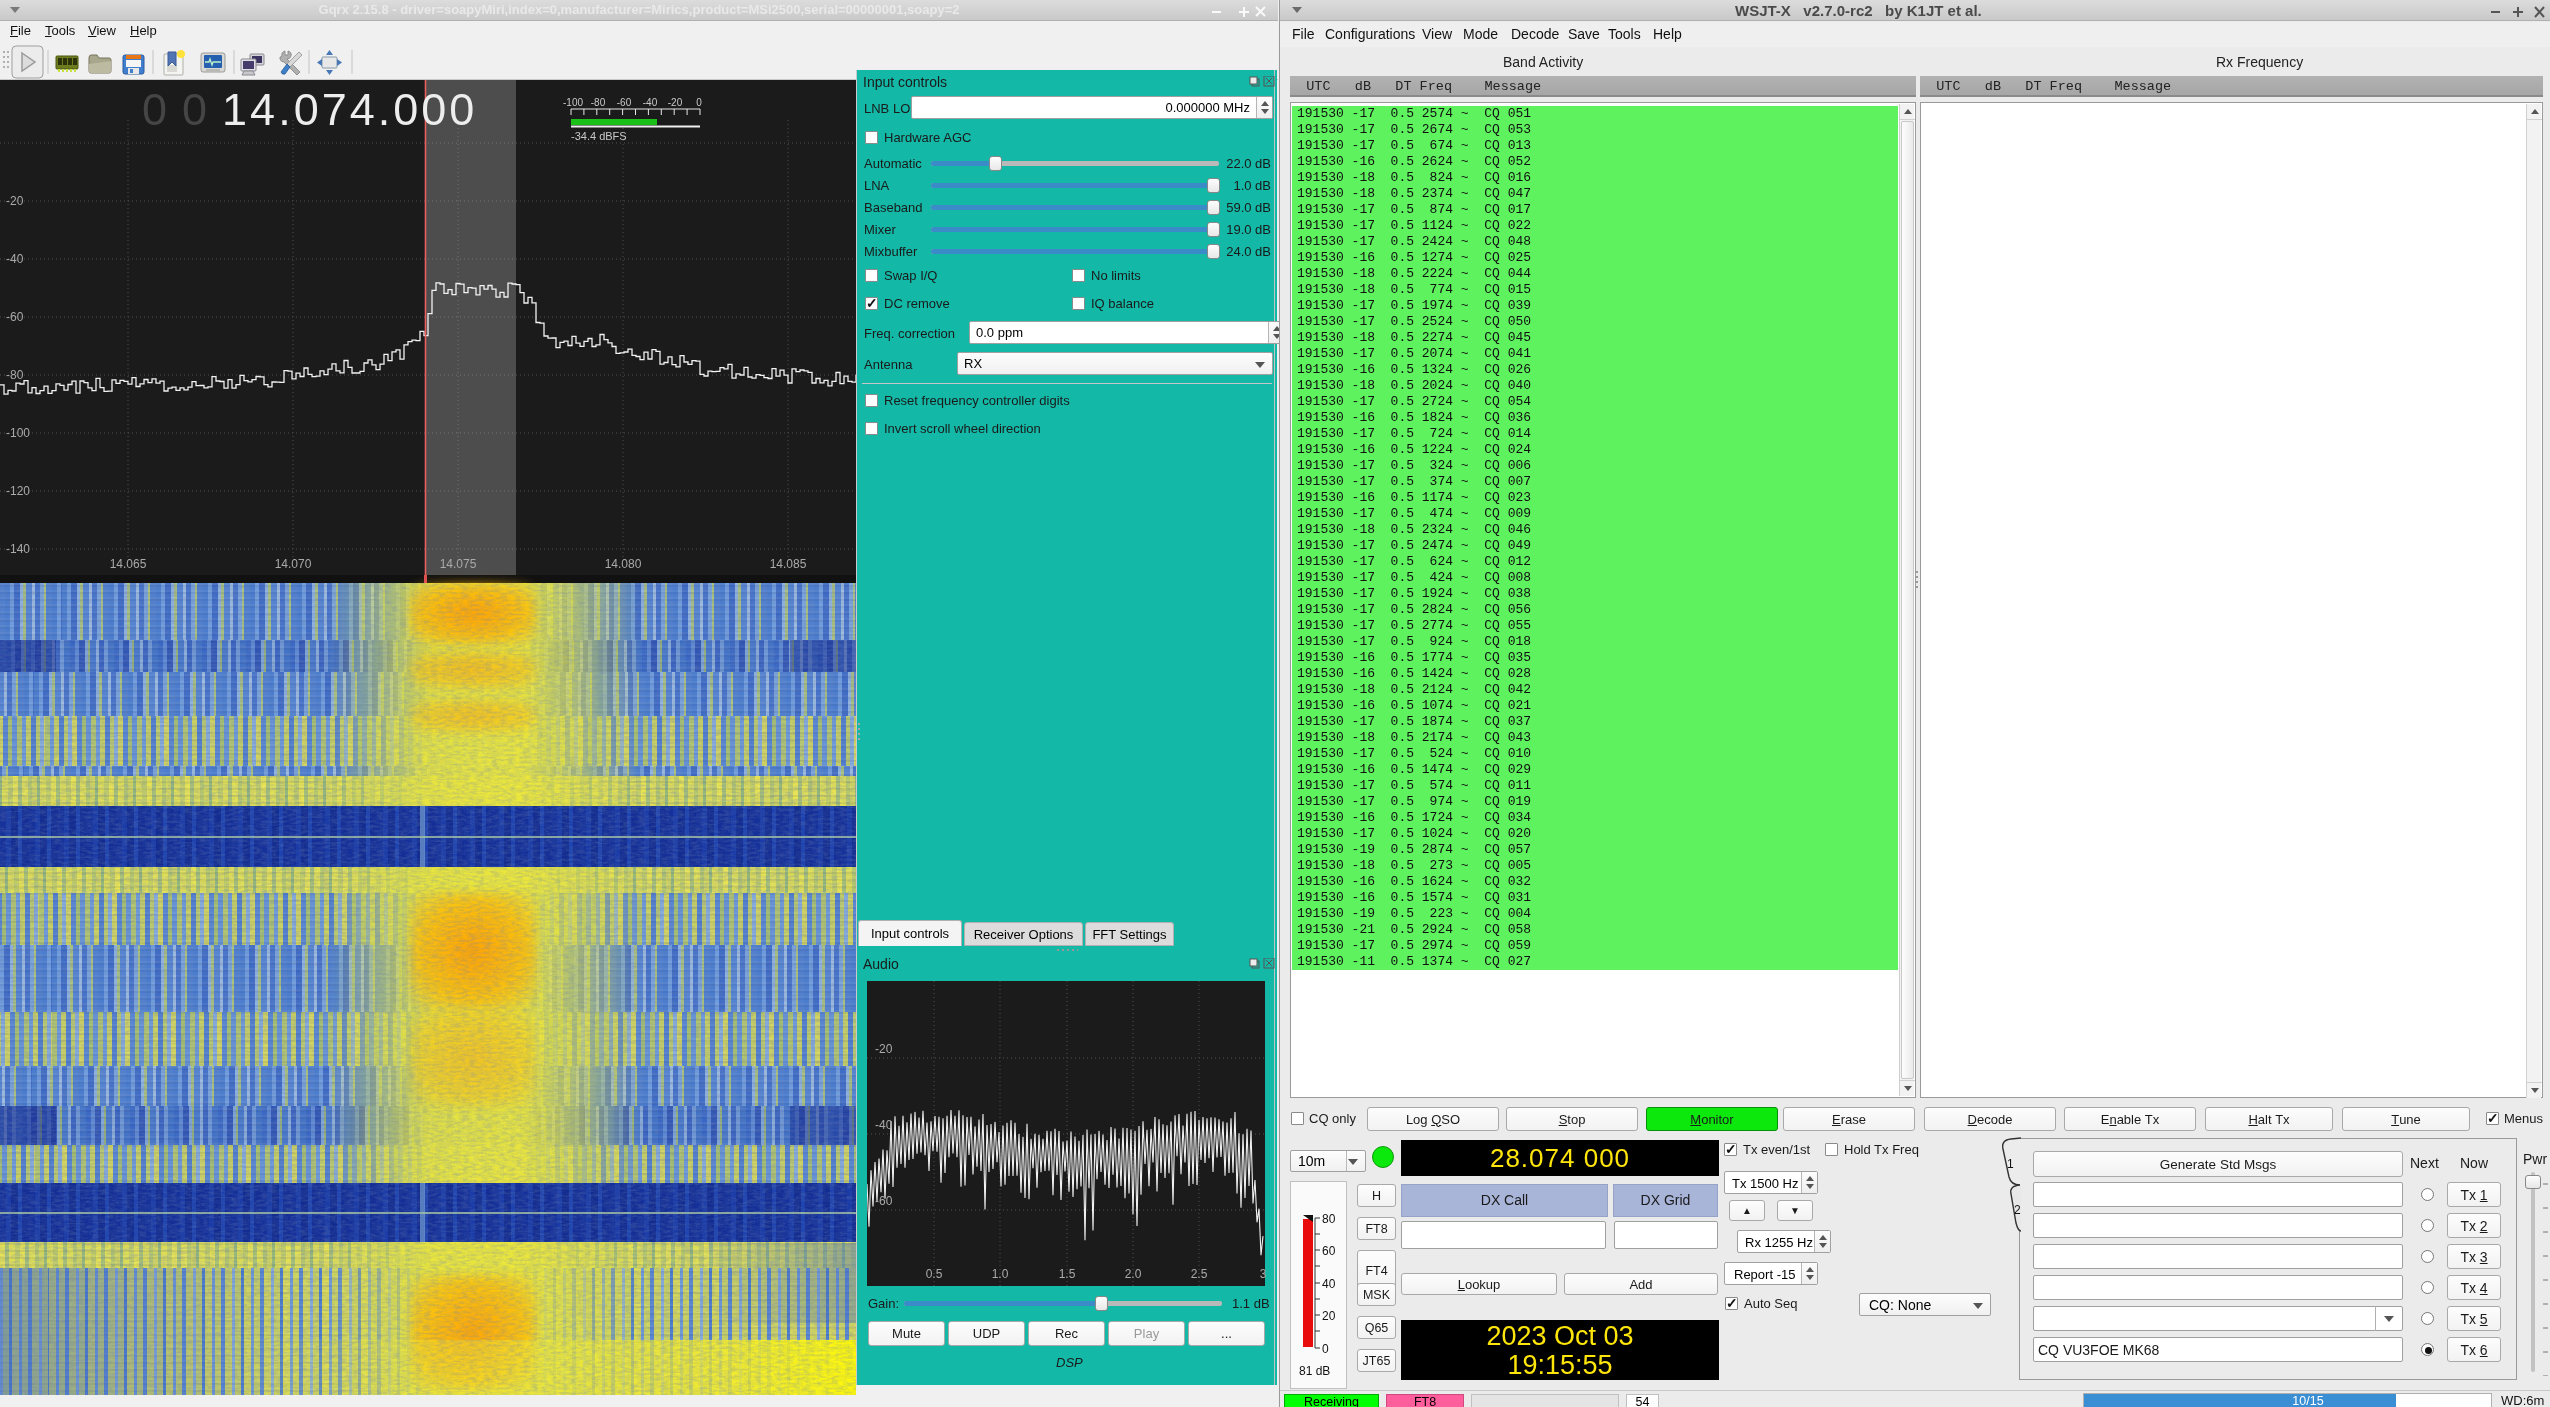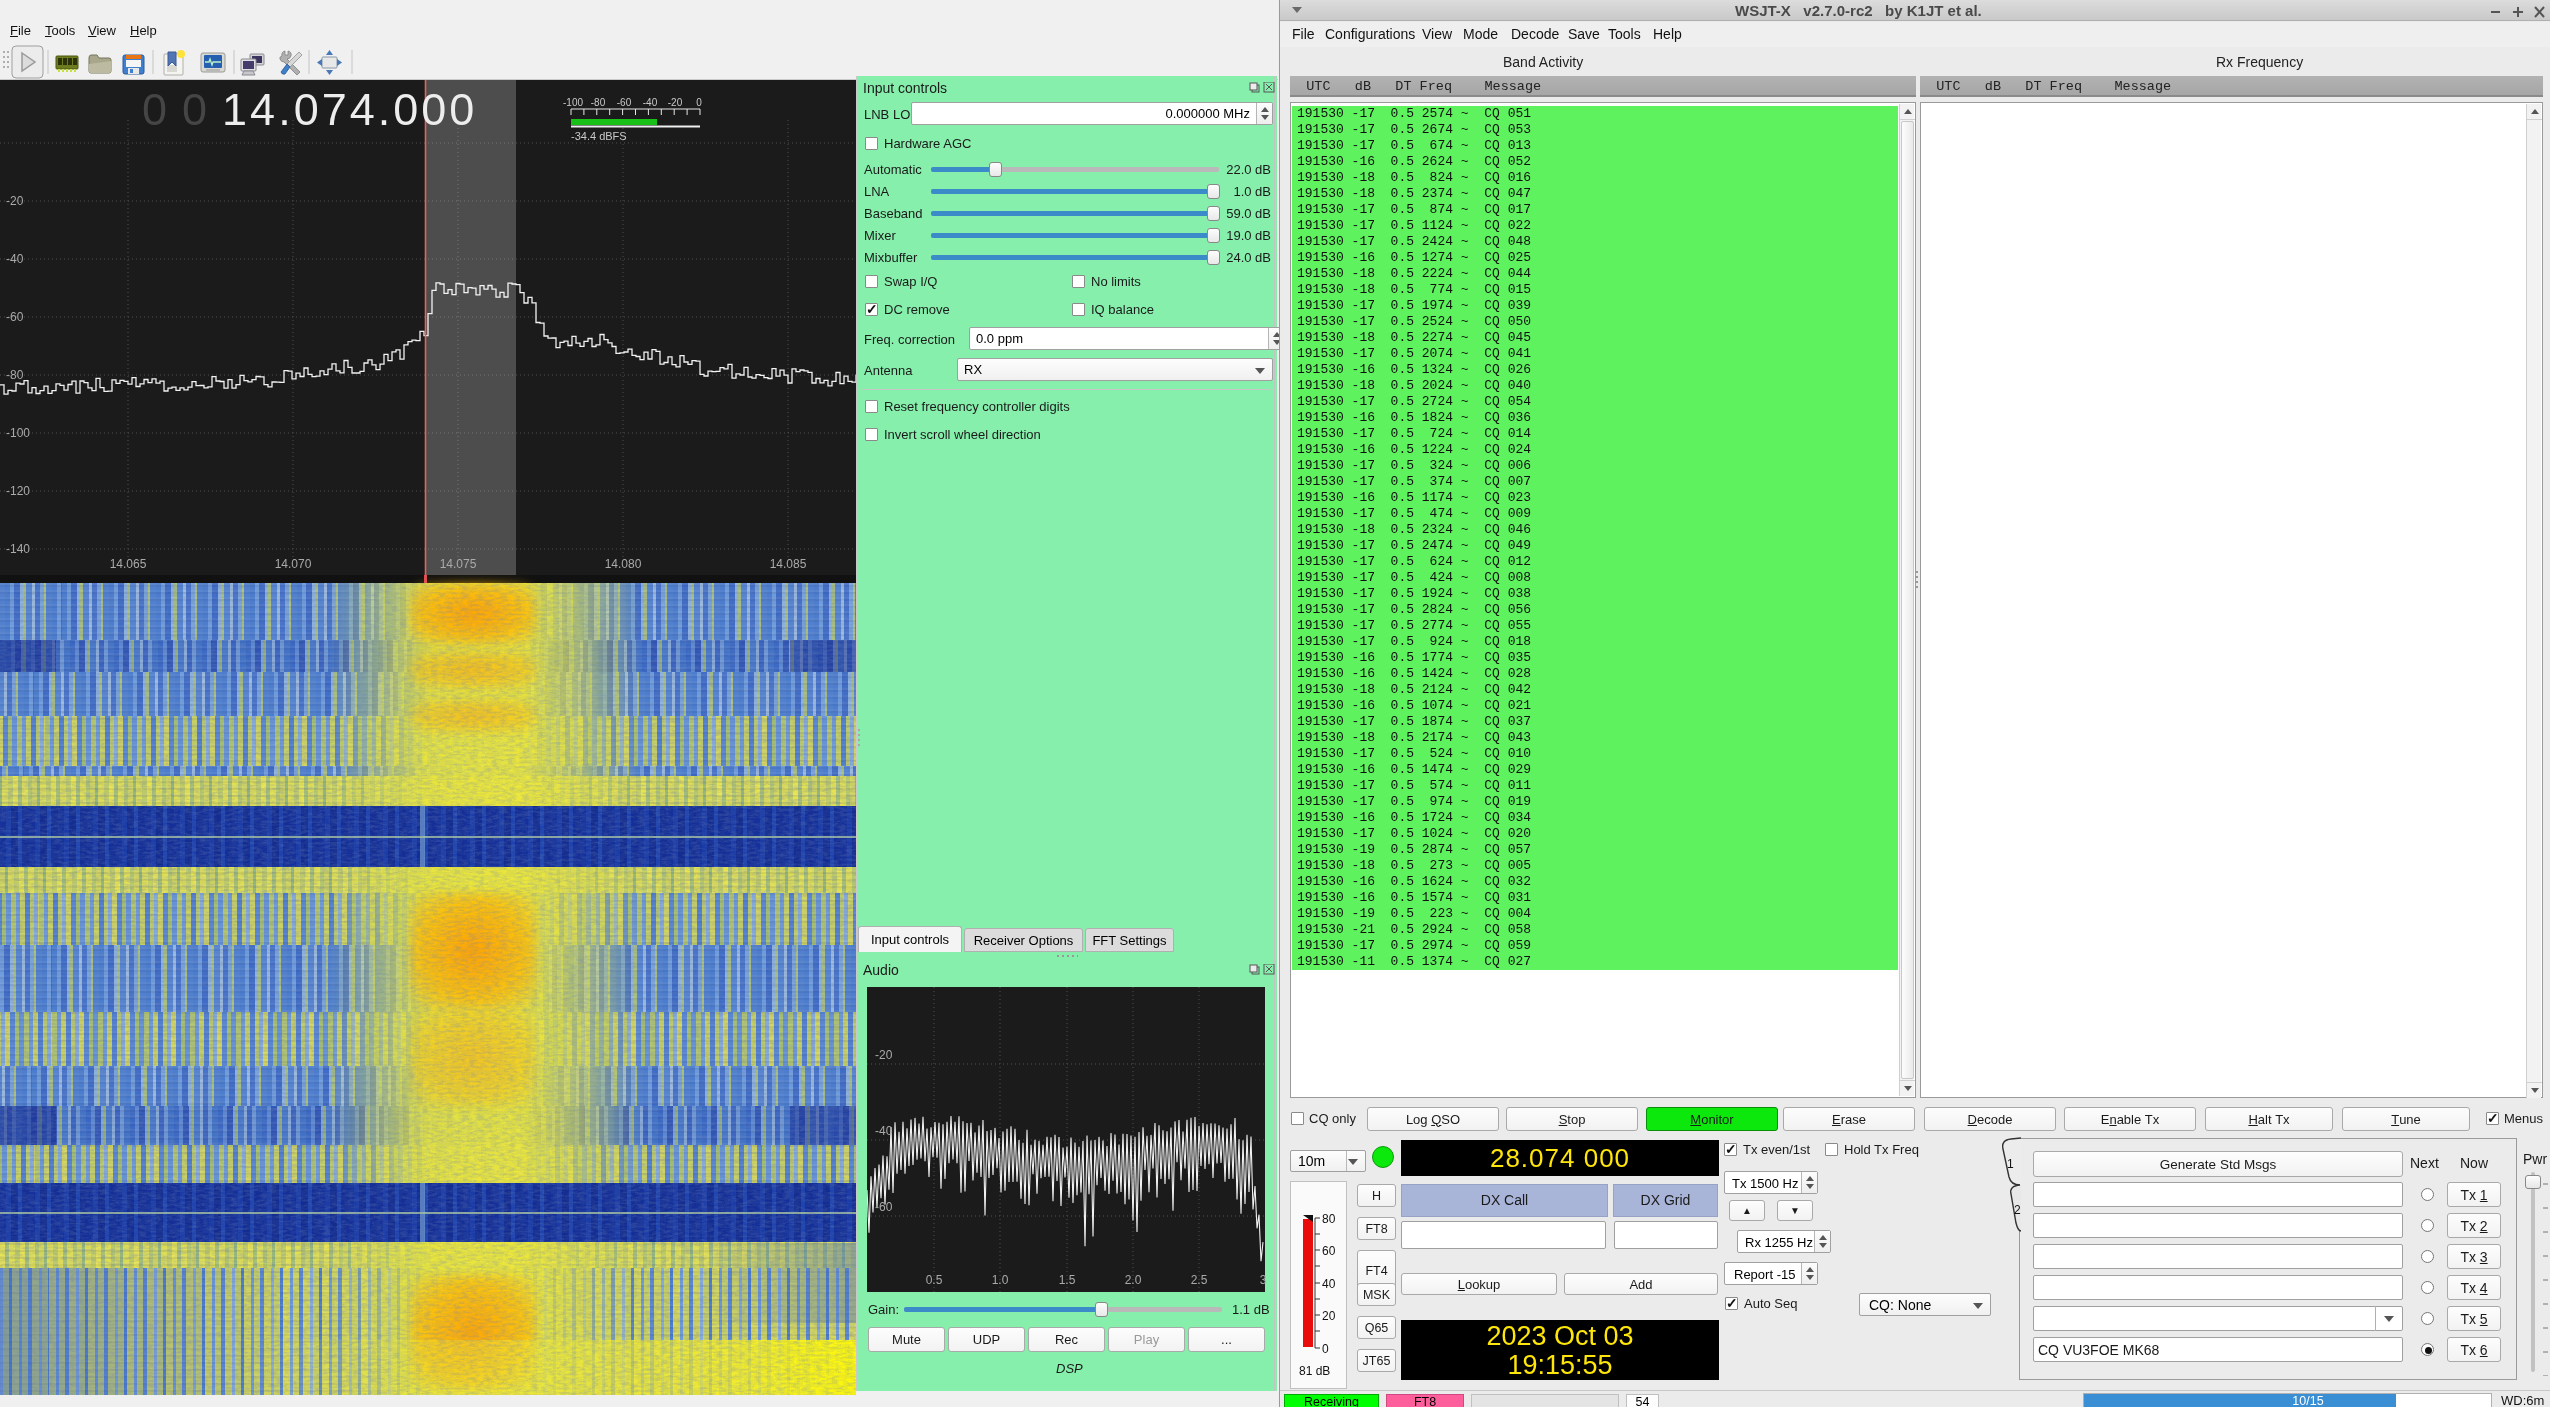--- a/index.html
+++ b/index.html
@@ -15,20 +15,33 @@
 .spin .ar::after{content:"";position:absolute;left:4px;bottom:4px;border-left:4px solid transparent;border-right:4px solid transparent;border-top:5px solid #555;}
 .combo{position:absolute;background:linear-gradient(#fdfdfd,#f0f0f0);border:1px solid #a0a0a0;border-radius:2px;}
 .combo::after{content:"";position:absolute;right:7px;top:50%;margin-top:-2px;border-left:5px solid transparent;border-right:5px solid transparent;border-top:6px solid #555;}
 .titlebar{position:absolute;left:0;right:0;top:0;height:21px;background:linear-gradient(#dcdcdc,#c9c9c9);border-bottom:1px solid #b0b0b0;}
 .mono{font-family:"Liberation Mono",monospace;}
 .slider-h{position:absolute;height:5px;border-radius:2px;background:#b9b9b9;}
 .slider-h .fill{position:absolute;left:0;top:0;bottom:0;background:#3a8bc8;border-radius:2px;}
 .slider-h .knob{position:absolute;top:-5px;width:13px;height:15px;background:linear-gradient(#fdfdfd,#e8e8e8);border:1px solid #888;border-radius:3px;}
 </style></head><body>
 <div class="abs" style="left:0;top:0;width:1278px;height:1407px;background:#f0f0f0;">
+    <div class="titlebar">
+      <span style="position:absolute;left:10px;top:7px;border-left:5px solid transparent;border-right:5px solid transparent;border-top:6px solid #7a7a7a;"></span>
+      <div style="position:absolute;left:0;right:0;top:2px;text-align:center;font-size:13px;font-weight:bold;color:#e9e9e9;">Gqrx 2.15.8 - driver=soapyMiri,index=0,manufacturer=Mirics,product=MSi2500,serial=00000001,soapy=2</div>
+      <svg style="position:absolute;right:12px;top:4px;" width="55" height="14">
+        <g stroke="#fafafa" stroke-width="2">
+          <line x1="1" y1="8" x2="10" y2="8"></line>
+          <line x1="28" y1="8" x2="38" y2="8"></line>
+          <line x1="33" y1="3" x2="33" y2="13"></line>
+          <line x1="45" y1="3" x2="54" y2="12"></line>
+          <line x1="54" y1="3" x2="45" y2="12"></line>
+        </g>
+      </svg>
+    </div>
     <div class="abs" style="left:0;top:21px;width:1278px;height:19px;background:#f0f0f0;font-size:13px;color:#111;">
       <span class="abs" style="left:10px;top:2px;"><u>F</u>ile</span>
       <span class="abs" style="left:45px;top:2px;"><u>T</u>ools</span>
       <span class="abs" style="left:88px;top:2px;"><u>V</u>iew</span>
       <span class="abs" style="left:130px;top:2px;"><u>H</u>elp</span>
     </div>
     <div class="abs" style="left:0;top:40px;width:1278px;height:40px;background:#f0f0f0;border-bottom:1px solid #c9c9c9;">
       <svg class="abs" style="left:0;top:0;" width="360" height="40" viewBox="0 0 360 40">
         <g fill="#9a9a9a">
           <circle cx="4" cy="12" r="1"></circle>
@@ -200,21 +213,21 @@
         <feComponentTransfer>
           <feFuncA type="discrete" tableValues="0 0 0.25 0.55 0.8"></feFuncA>
         </feComponentTransfer>
         <feColorMatrix type="matrix" values="0 0 0 0 0.15, 0 0 0 0 0.22, 0 0 0 0 0.45, 0 0 0 0.9 0"></feColorMatrix>
       </filter>
       <rect width="856" height="812" filter="url(#nz)" opacity="0.45"></rect>
     </svg>
     <div class="abs" style="left:424px;top:0;width:3px;height:8px;background:#e05050;"></div>
   </div>
 <div class="abs" style="left:0;top:1395px;width:1278px;height:12px;background:#f0f0f0;"></div>
-<div class="abs" style="left:856px;top:76px;width:421px;height:1315px;background:#86efac;">
+<div class="abs" style="left:856px;top:70px;width:421px;height:1315px;background:#14b8a6;">
     <div class="abs" style="left:0;top:0;width:1px;height:1315px;background:#c9c9c9;"></div>
     <div class="abs" style="left:418px;top:0;width:1px;height:1315px;background:#c4c4c4;"></div>
     <div class="abs" style="left:1px;top:652px;width:4px;height:18px;background:radial-gradient(circle 1px at 2px 2px,#a8a8a8 1px,transparent 1px) 0 0/4px 5px repeat-y;"></div>
     <div class="lbl" style="left:7px;top:4px;font-size:14px;">Input controls</div>
     <svg class="abs" style="left:393px;top:6px;" width="26" height="12">
       <rect x="3" y="3" width="7" height="7" fill="none" stroke="#555"></rect>
       <rect x="1" y="1" width="7" height="7" fill="#ececec" stroke="#555"></rect>
       <rect x="15" y="0" width="10" height="10" fill="none" stroke="#555"></rect>
       <path d="M17 2 L23 8 M23 2 L17 8" stroke="#555"></path>
     </svg>

